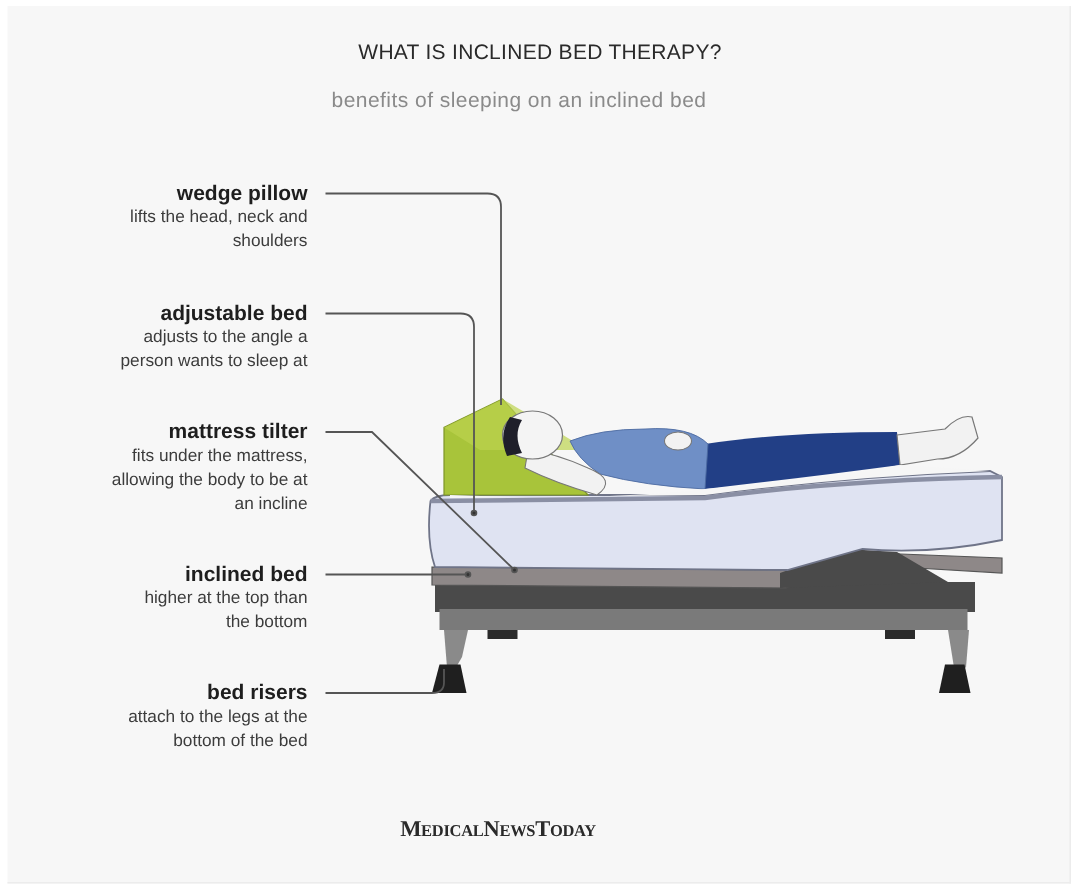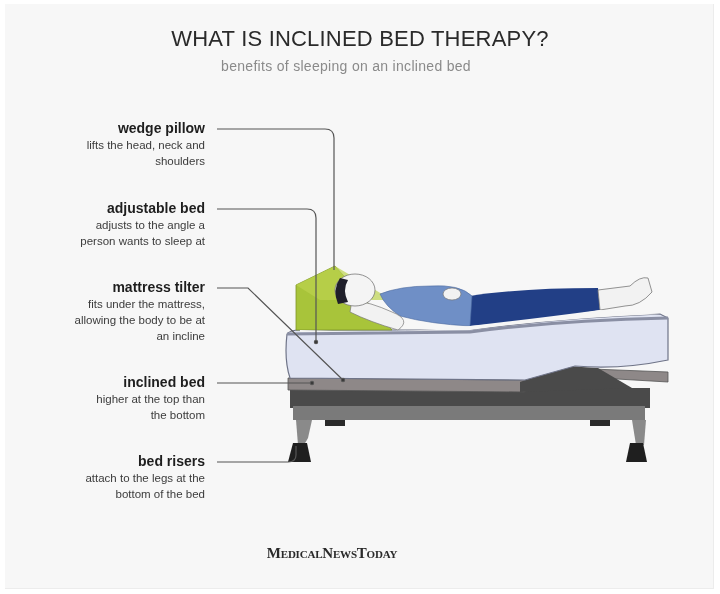--- a/index.html
+++ b/index.html
@@ -9,21 +9,21 @@
       font-family: "Liberation Sans", sans-serif;
       position: relative;
     }
     .panel {
       position: absolute; left: 5px; top: 4px; width: 708px; height: 584px;
       background: #f7f7f7;
       border-right: 1px solid #ececec; border-bottom: 1px solid #ececec;
     }
     .title {
       position: absolute; left: 0; top: 26px; width: 720px; text-align: center;
-      font-size: 22px; color: #2a2a2a; letter-spacing: 0.2px;
+      font-size: 14px; color: #2a2a2a; letter-spacing: 0.2px;
     }
     .subtitle {
       position: absolute; left: 0; top: 58px; width: 692px; text-align: center;
       font-size: 14px; color: #8a8a8a; letter-spacing: 0.3px;
     }
     .label {
       position: absolute; right: 515px; text-align: right; width: 220px;
     }
     .label .head {
       font-size: 14px; font-weight: bold; color: #1e1e1e; line-height: 17px;

